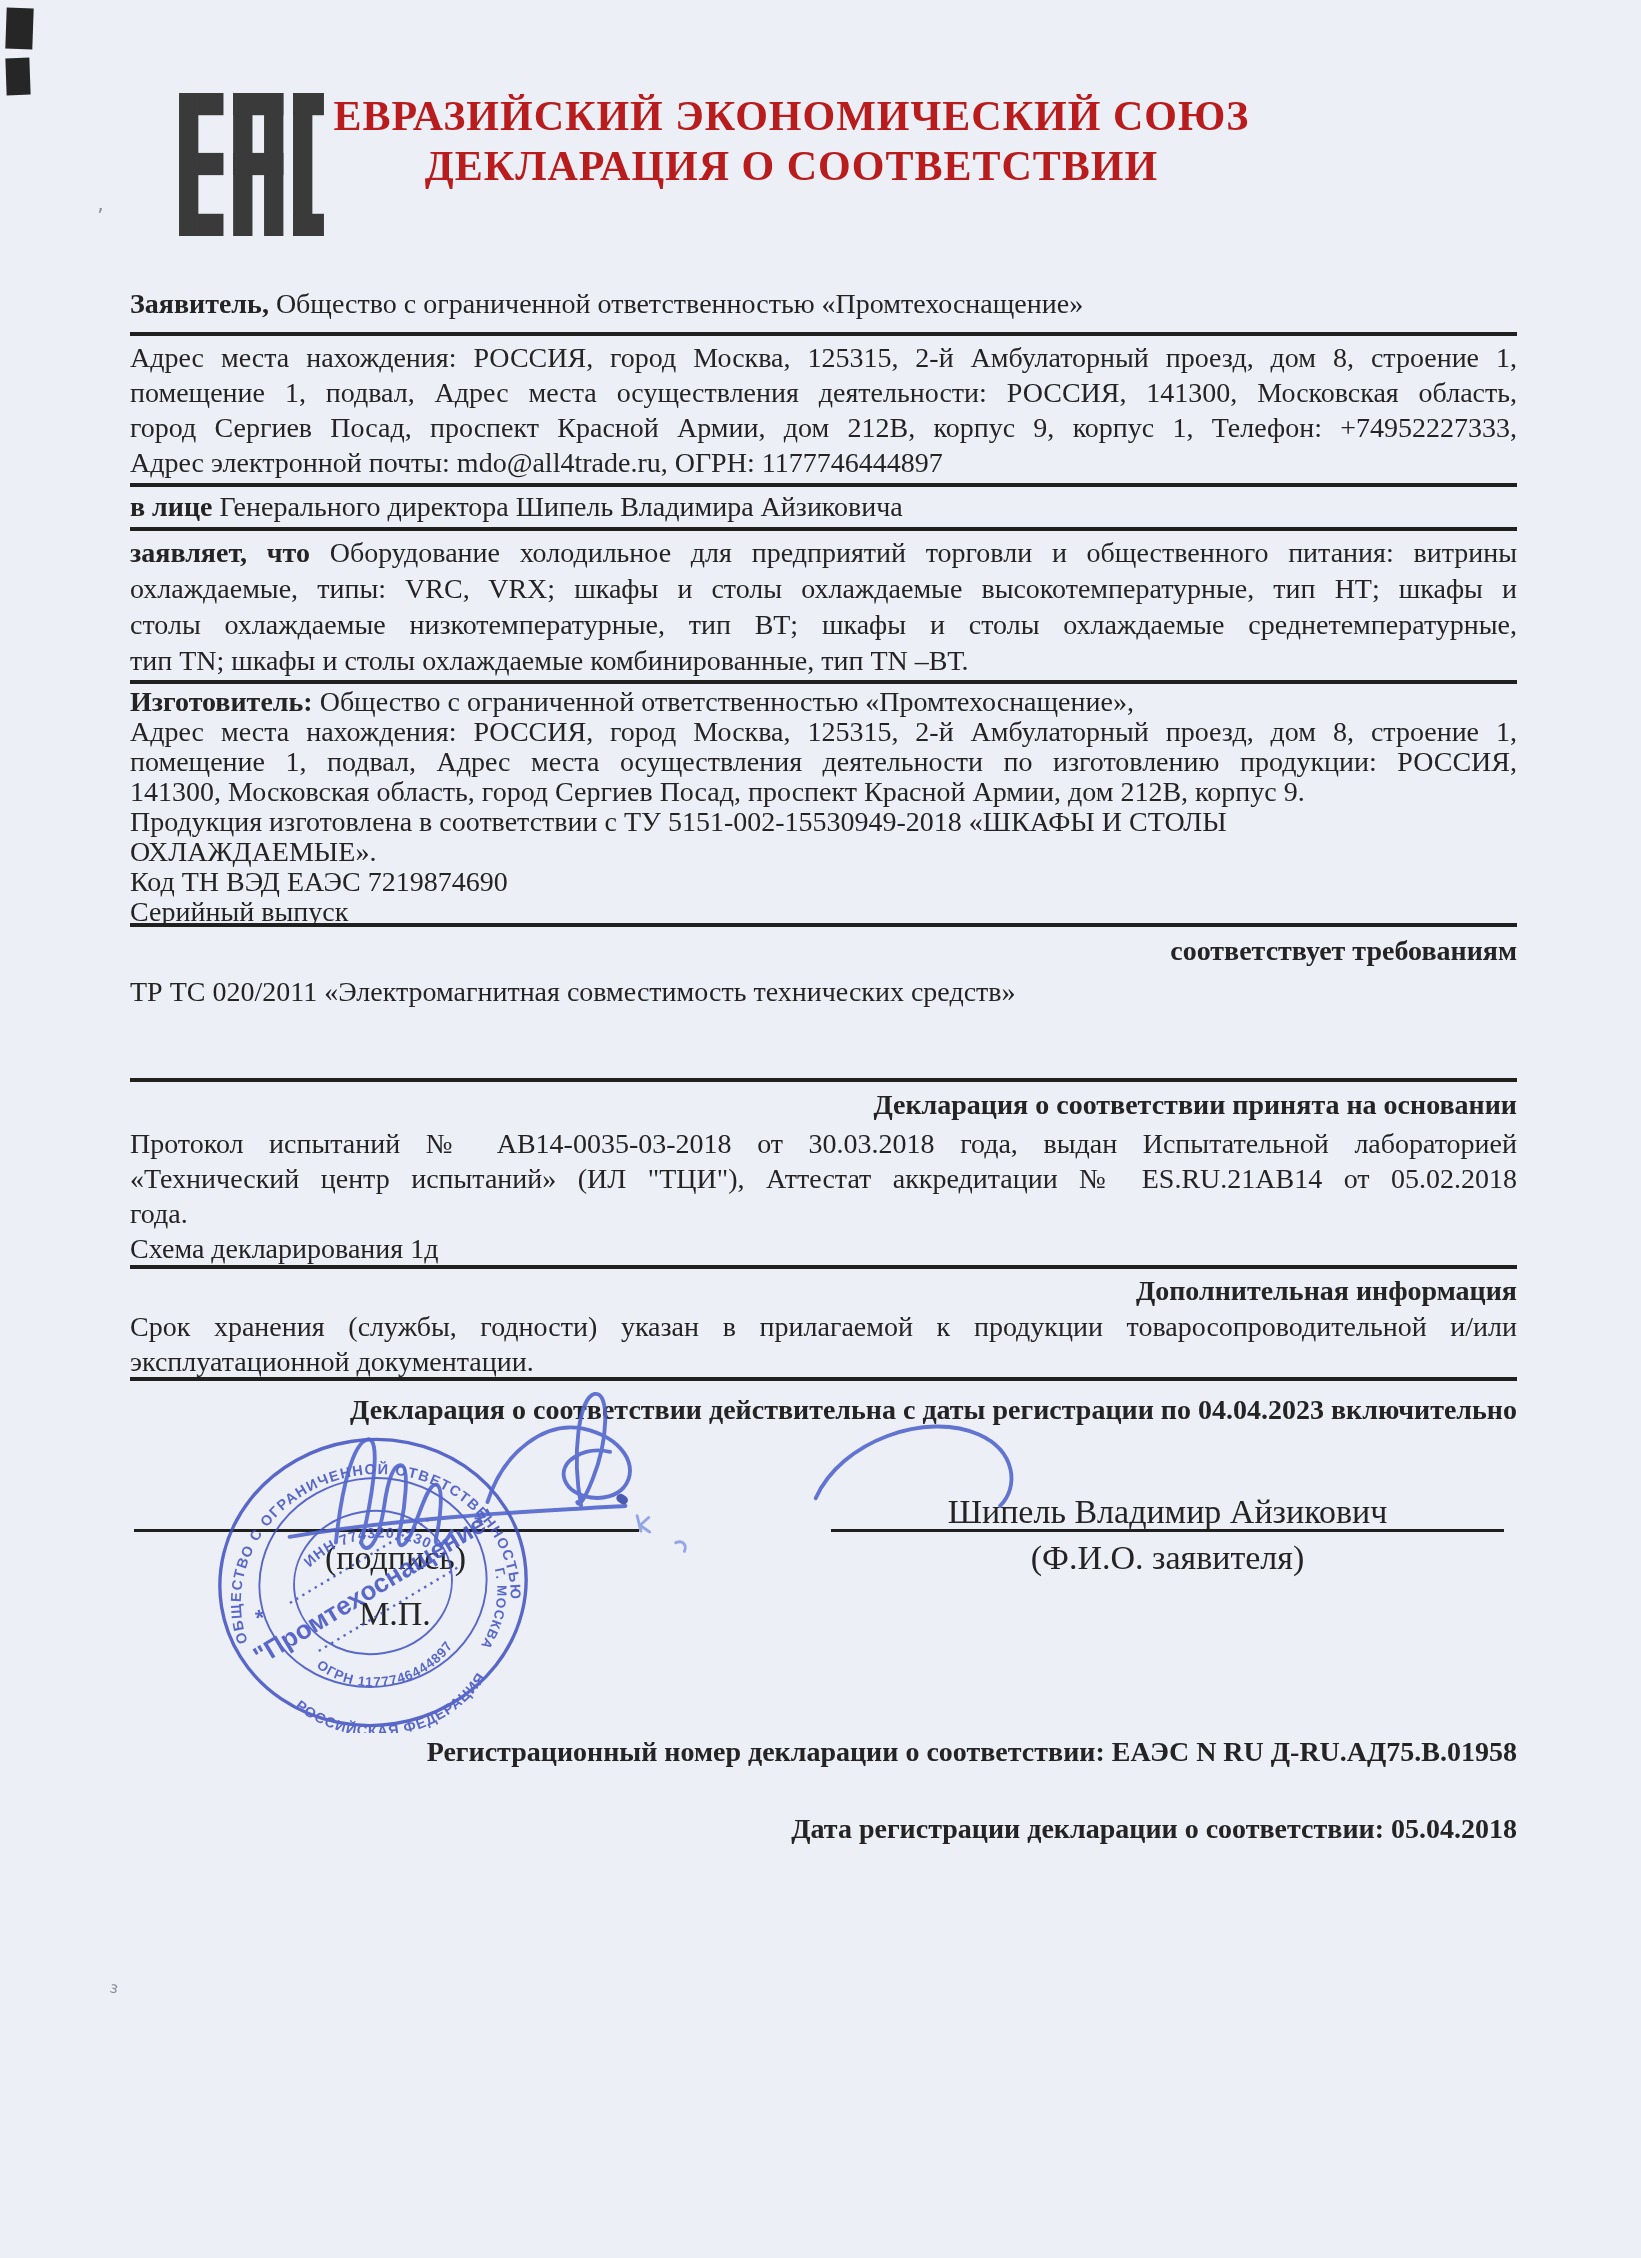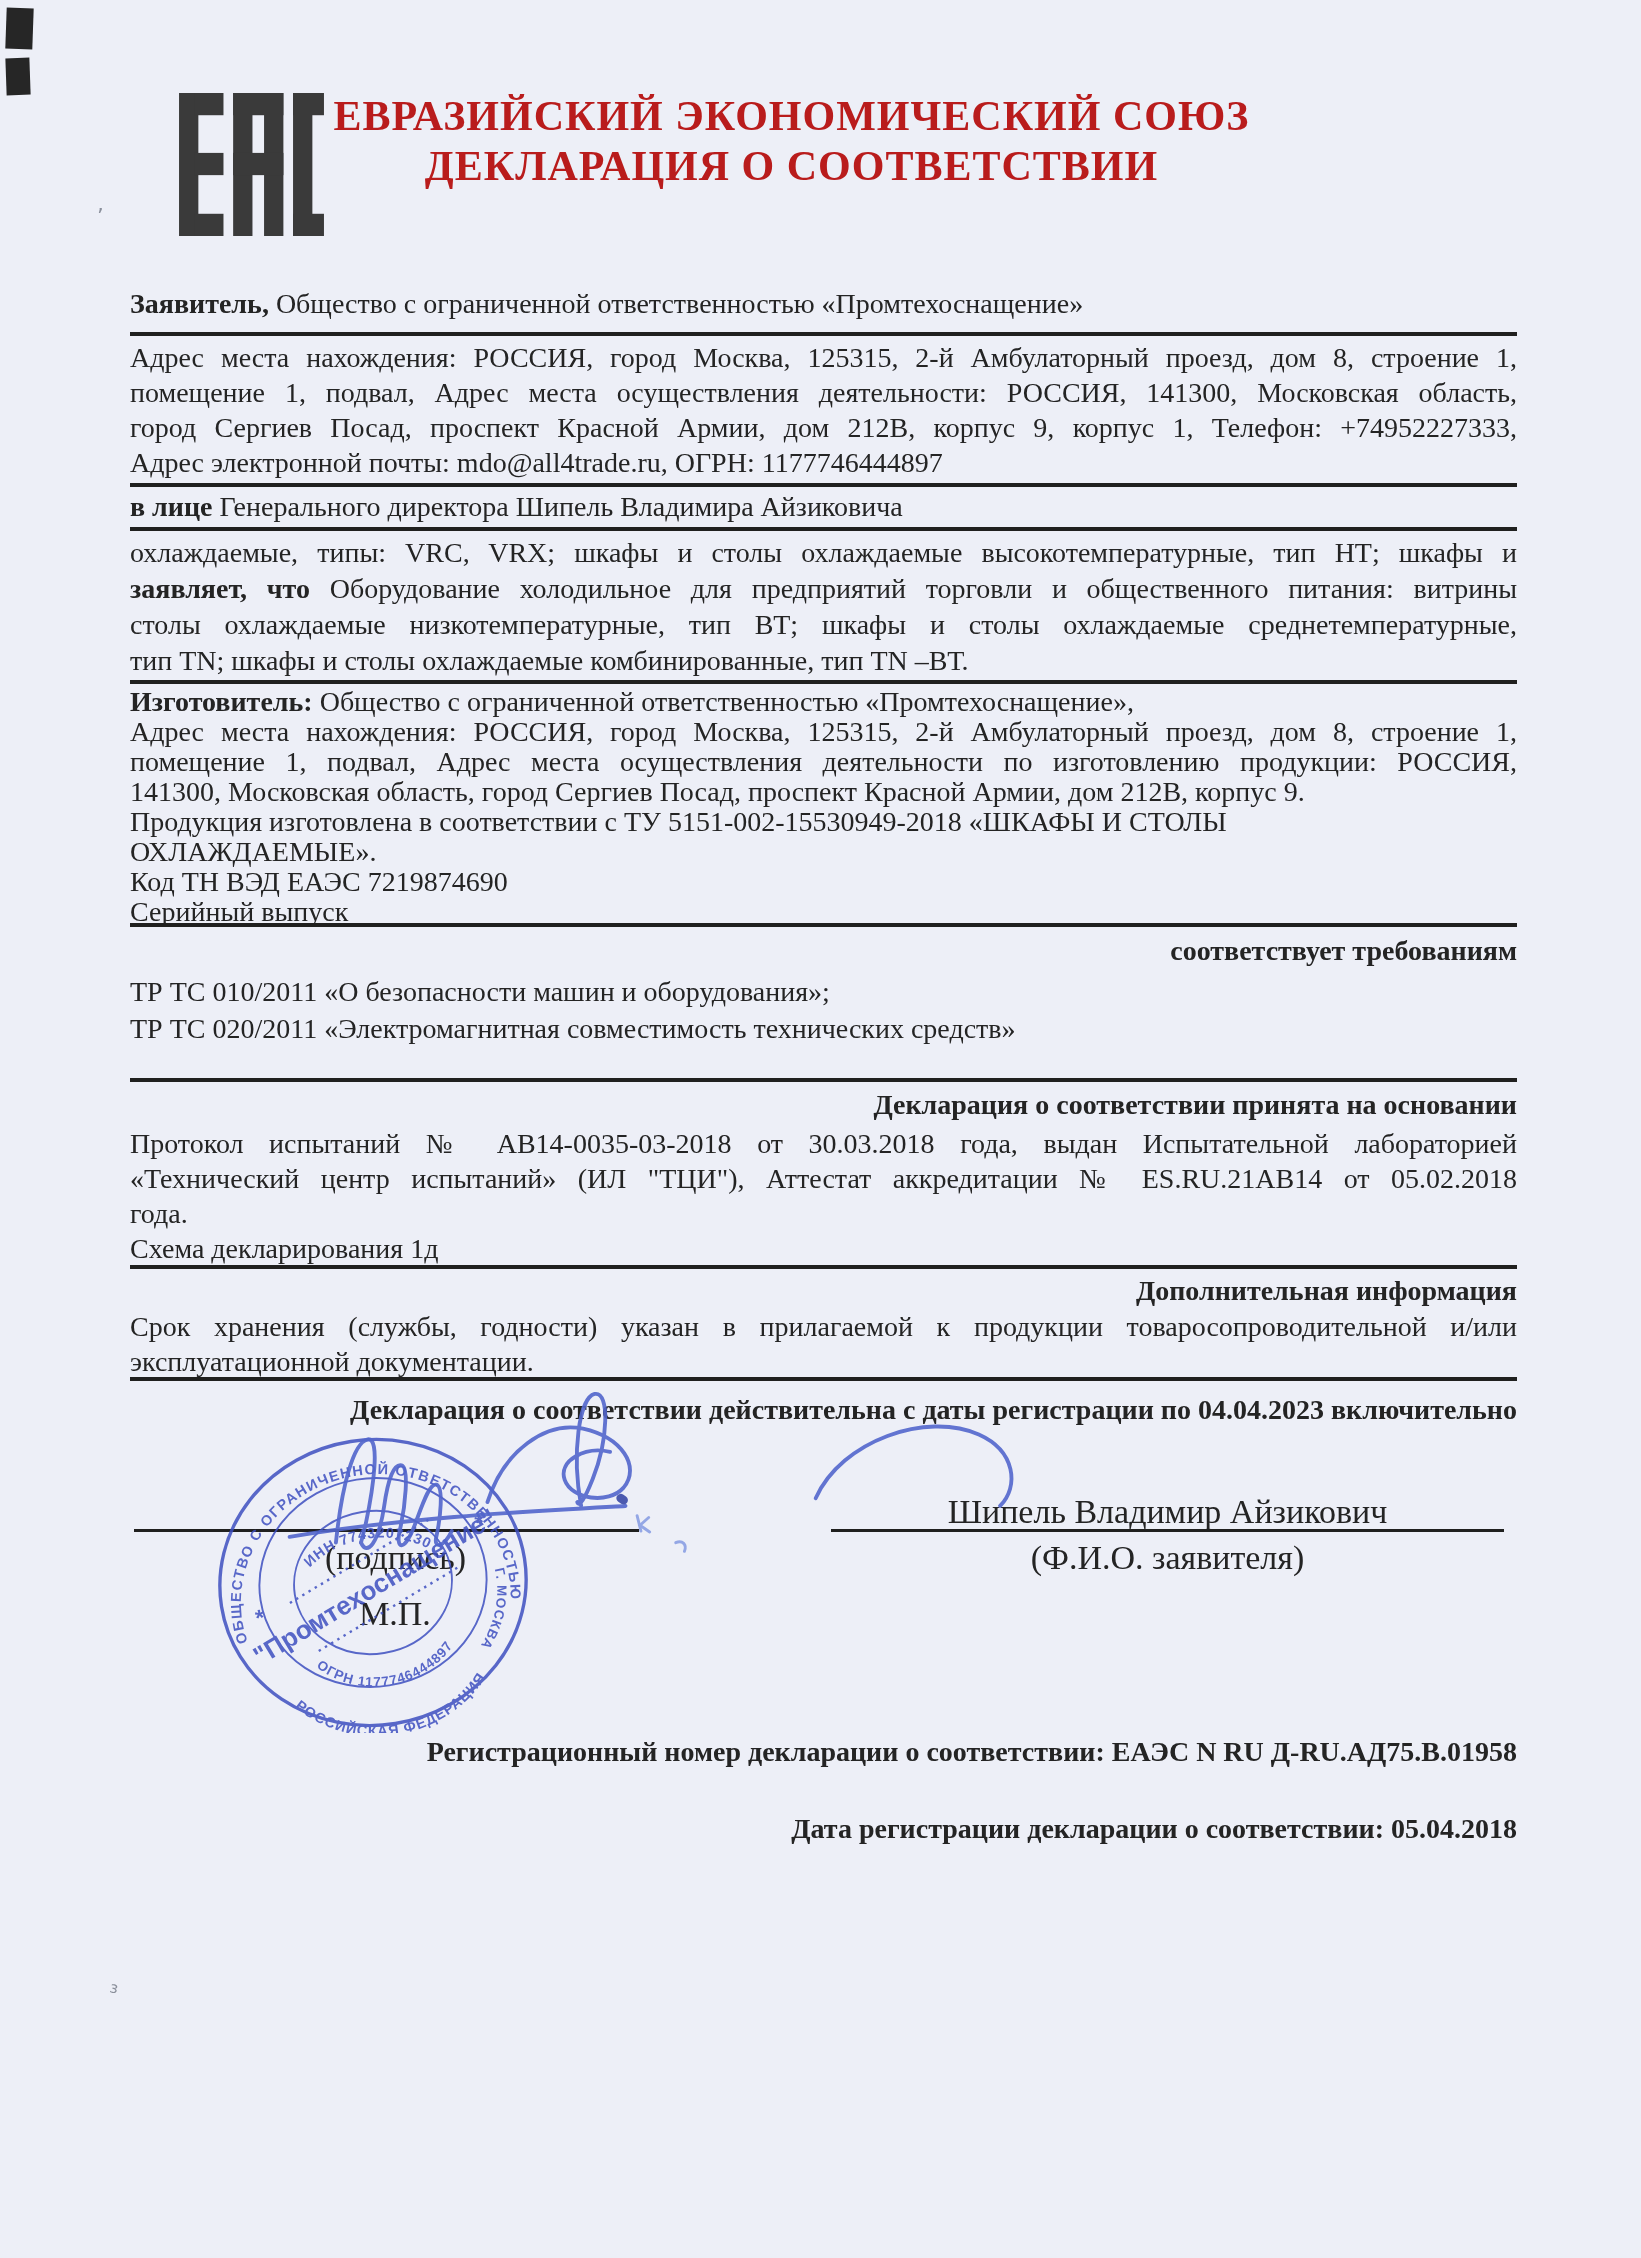--- a/index.html
+++ b/index.html
@@ -62,42 +62,41 @@
   </div>
   <div class="rule" style="top:483px;"></div>
 
   <div class="block" style="top:489px;">
     <span class="bold">в лице</span>
     <span>Генерального директора Шипель Владимира Айзиковича</span>
   </div>
   <div class="rule" style="top:527px;"></div>
 
   <div class="block" style="top:535px;line-height:36px;">
+    <div class="jline"><span class="bold">заявляет, что</span> <span>Оборудование холодильное для предприятий торговли и общественного питания: витрины</span></div>
     <div class="jline">охлаждаемые, типы: VRC, VRX; шкафы и столы охлаждаемые высокотемпературные, тип НТ; шкафы и</div>
-    <div class="jline"><span class="bold">заявляет, что</span> <span>Оборудование холодильное для предприятий торговли и общественного питания: витрины</span></div>
     <div class="jline">столы охлаждаемые низкотемпературные, тип ВТ; шкафы и столы охлаждаемые среднетемпературные,</div>
     <div>тип TN; шкафы и столы охлаждаемые комбинированные, тип TN –ВТ.</div>
   </div>
   <div class="rule" style="top:680px;"></div>
 
   <div class="block tight" style="top:687px;">
     <div><span class="bold">Изготовитель:</span> <span>Общество с ограниченной ответственностью «Промтехоснащение»,</span></div>
     <div class="jline">Адрес места нахождения: РОССИЯ, город Москва, 125315, 2-й Амбулаторный проезд, дом 8, строение 1,</div>
     <div class="jline">помещение 1, подвал, Адрес места осуществления деятельности по изготовлению продукции: РОССИЯ,</div>
     <div>141300, Московская область, город Сергиев Посад, проспект Красной Армии, дом 212В, корпус 9.</div>
     <div>Продукция изготовлена в соответствии с ТУ 5151-002-15530949-2018 «ШКАФЫ И СТОЛЫ</div>
     <div>ОХЛАЖДАЕМЫЕ».</div>
     <div>Код ТН ВЭД ЕАЭС 7219874690</div>
     <div>Серийный выпуск</div>
   </div>
   <div class="rule" style="top:923px;"></div>
 
   <div class="block bold" style="top:933px;">соответствует требованиям</div>
   <div class="block" style="top:973px;line-height:37px;">
-    <div>ТР ТС 010/2011 «О безопасности машин и оборудования»;</div>
     <div>ТР ТС 020/2011 «Электромагнитная совместимость технических средств»</div>
   </div>
   <div class="rule" style="top:1078px;"></div>
 
   <div class="block bold" style="top:1087px;">Декларация о соответствии принята на основании</div>
   <div class="block" style="top:1126px;">
     <div class="jline">Протокол испытаний № АВ14-0035-03-2018 от 30.03.2018 года, выдан Испытательной лабораторией</div>
     <div class="jline">«Технический центр испытаний» (ИЛ "ТЦИ"), Аттестат аккредитации № ES.RU.21АВ14 от 05.02.2018</div>
     <div>года.</div>
     <div>Схема декларирования 1д</div>

